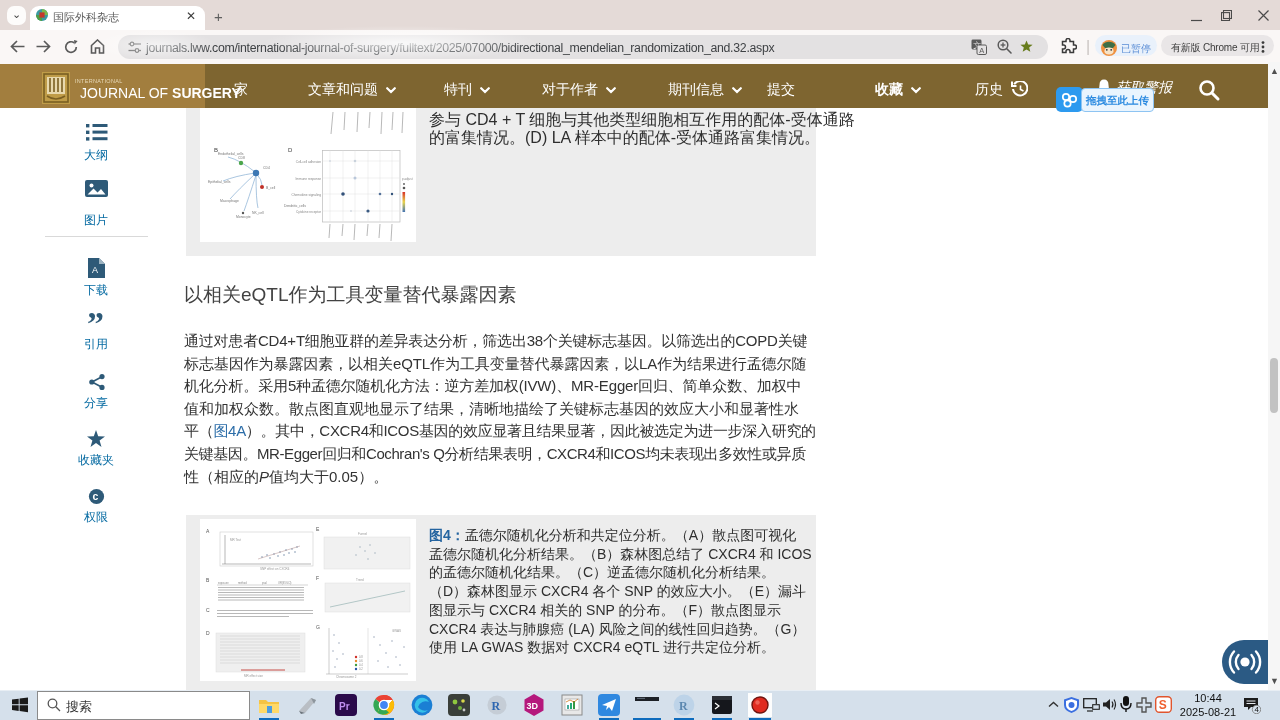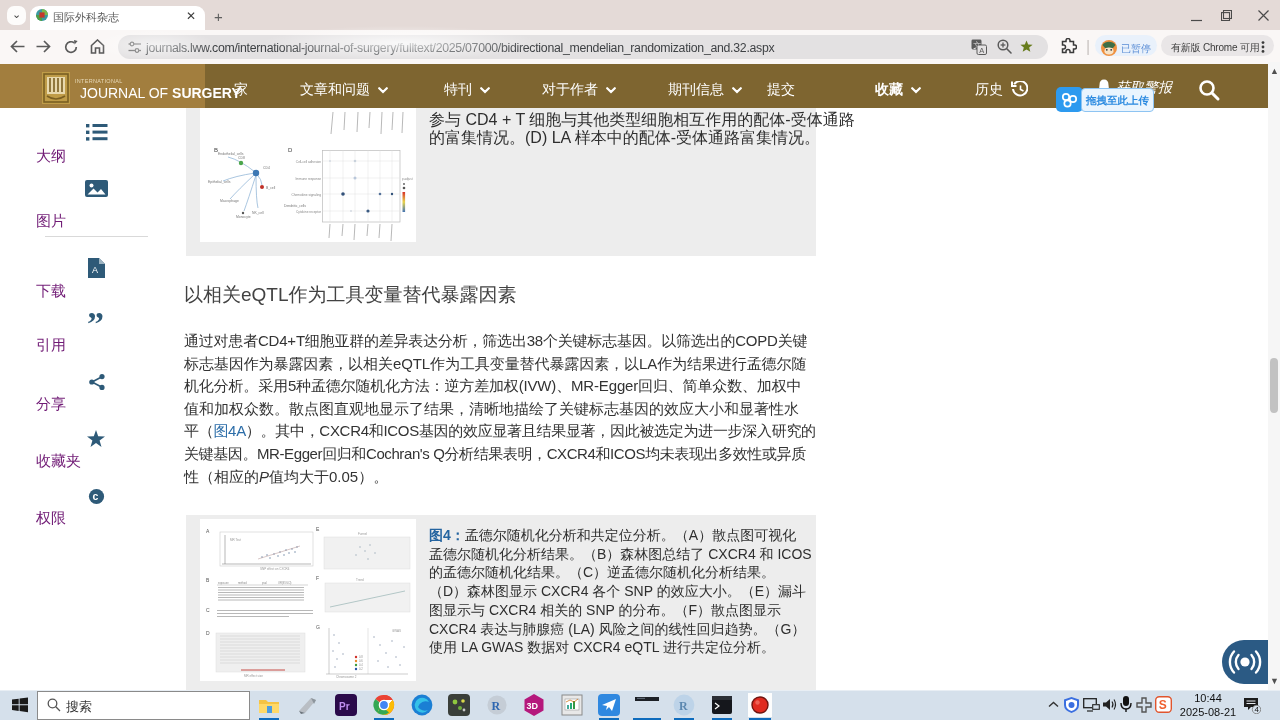--- a/index.html
+++ b/index.html
@@ -26,21 +26,21 @@
   
   #hdr { left:0; top:64px; width:1268px; height:44px; background:#7e6530; }
   #hdrleft { left:0; top:64px; width:205px; height:44px; background:#a27e3e; }
   .nav { top:81px; color:#fff; font-size:14px; }
 
   
   #badge { left:1056px; top:87px; width:94px; height:25px; z-index:30; }
   #badgeL { left:0; top:0; width:27px; height:25px; background:#2d9aef; border-radius:5px; position:absolute; }
   #badgeR { left:25px; top:0.5px; width:73px; height:24px; background:#eaf5fe; border:1px solid #8ec4f2; border-radius:4px; position:absolute; white-space:nowrap; }
   #badgetxt { position:absolute; left:4px; top:5px; font-size:10.5px; font-weight:bold; color:#2a8ae0; }
-  .sidelabel { color:#701a75; font-size:15px; width:120px; left:36px; text-align:left; }
+  .sidelabel { color:#0369a1; font-size:12px; width:120px; left:36px; text-align:center; }
   #sidediv { left:45px; top:236px; width:103px; border-top:1px solid #d9d9d9; }
 
   
   #grayblock1 { left:186px; top:108px; width:630px; height:148px; background:#ededed; }
   #fig1 { left:200px; top:108px; width:216px; height:134px; background:#fff; }
   #cap1 { left:429px; top:111px; width:420px; font-size:16px; line-height:18.3px; color:#2e2e2e; white-space:nowrap; }
 
   #heading { left:184px; top:282px; font-size:19px; color:#424242; font-weight:500; }
 
   #para { left:184px; top:330px; width:700px; font-size:15px; line-height:22.6px; color:#333; white-space:nowrap; }
@@ -161,21 +161,21 @@
 <svg class="abs" style="left:42px;top:72px" width="28" height="32" viewBox="0 0 28 32">
   <rect x="0" y="0" width="28" height="32" fill="#bf9c48"></rect>
   <rect x="2" y="2" width="24" height="28" fill="none" stroke="#7a5f22" stroke-width="1.6"></rect>
   <rect x="5" y="5" width="18" height="17" fill="#e8d9ae"></rect>
   <path d="M8 6 L8 20 M12 6 L12 20 M16 6 L16 20 M20 6 L20 20" stroke="#7a5f22" stroke-width="1.6"></path>
   <path d="M5 24 Q14 30 23 24" stroke="#7a5f22" stroke-width="1.6" fill="none"></path>
 </svg>
 <div class="abs" style="left:75px;top:78px;color:#e7d9b8;font-size:5.5px;letter-spacing:0.3px;">INTERNATIONAL</div>
 <div class="abs" style="left:80px;top:85px;color:#fff;font-size:14px;">JOURNAL OF <b>SURGERY</b></div>
 <div class="nav abs" style="left:234px;">家</div>
-<div class="nav abs" style="left:300px;">文章和问题 <svg width="10" height="7" viewBox="0 0 10 7" style="margin-left:4px">
+<div class="nav abs" style="left:308px;">文章和问题 <svg width="10" height="7" viewBox="0 0 10 7" style="margin-left:4px">
       <path d="M1.2 1.2 L5 5 L8.8 1.2" stroke="#fff" stroke-width="2.2" fill="none" stroke-linecap="round"></path>
     </svg></div>
 <div class="nav abs" style="left:444px;">特刊 <svg width="10" height="7" viewBox="0 0 10 7" style="margin-left:4px">
       <path d="M1.2 1.2 L5 5 L8.8 1.2" stroke="#fff" stroke-width="2.2" fill="none" stroke-linecap="round"></path>
     </svg></div>
 <div class="nav abs" style="left:542px;">对于作者 <svg width="10" height="7" viewBox="0 0 10 7" style="margin-left:4px">
       <path d="M1.2 1.2 L5 5 L8.8 1.2" stroke="#fff" stroke-width="2.2" fill="none" stroke-linecap="round"></path>
     </svg></div>
 <div class="nav abs" style="left:668px;">期刊信息 <svg width="10" height="7" viewBox="0 0 10 7" style="margin-left:4px">
       <path d="M1.2 1.2 L5 5 L8.8 1.2" stroke="#fff" stroke-width="2.2" fill="none" stroke-linecap="round"></path>

